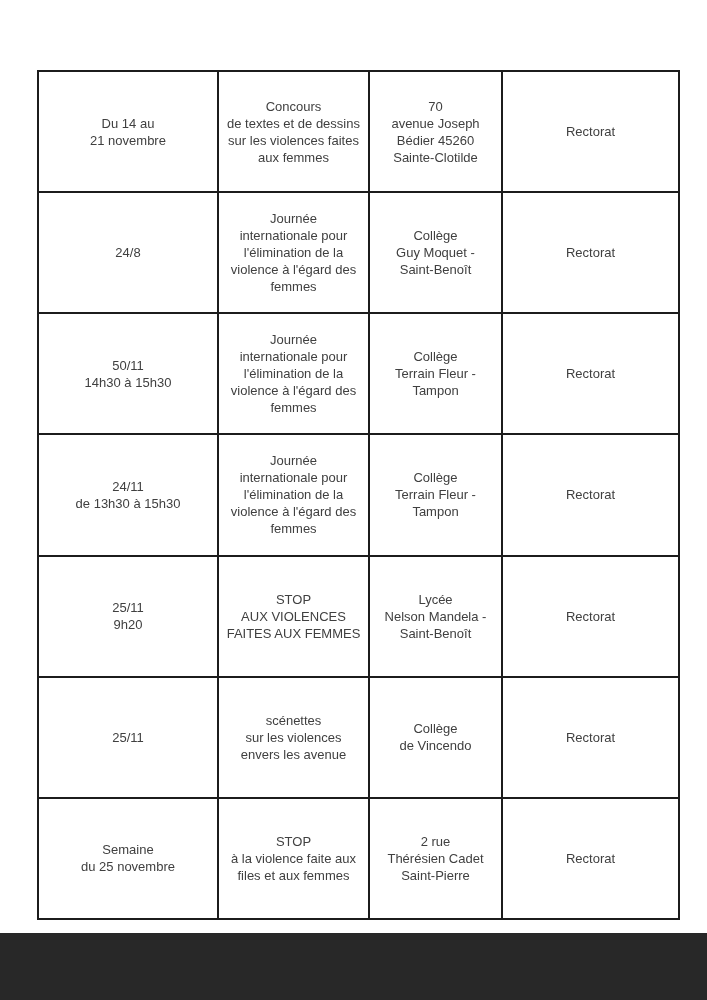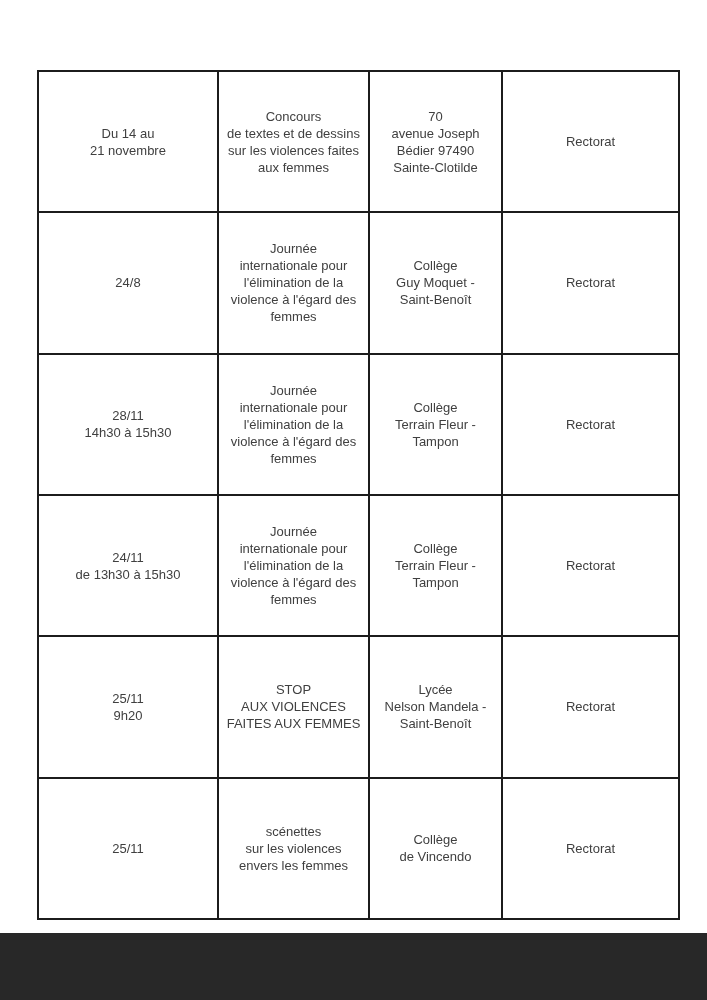--- a/index.html
+++ b/index.html
@@ -62,38 +62,38 @@
     <tbody>
       <tr>
         <td>Du 14 au
 21 novembre</td>
         <td>Concours
 de textes et de dessins
 sur les violences faites
 aux femmes</td>
         <td>70
 avenue Joseph
-Bédier 97490
+Bédier 45260
 Sainte-Clotilde</td>
         <td>Rectorat</td>
       </tr>
       <tr>
         <td>24/8</td>
         <td>Journée
 internationale pour
 l'élimination de la
 violence à l'égard des
 femmes</td>
         <td>Collège
 Guy Moquet -
 Saint-Benoît</td>
         <td>Rectorat</td>
       </tr>
       <tr>
-        <td>28/11
+        <td>50/11
 14h30 à 15h30</td>
         <td>Journée
 internationale pour
 l'élimination de la
 violence à l'égard des
 femmes</td>
         <td>Collège
 Terrain Fleur -
 Tampon</td>
         <td>Rectorat</td>
@@ -119,23 +119,34 @@
 FAITES AUX FEMMES</td>
         <td>Lycée
 Nelson Mandela -
 Saint-Benoît</td>
         <td>Rectorat</td>
       </tr>
       <tr>
         <td>25/11</td>
         <td>scénettes
 sur les violences
-envers les femmes</td>
+envers les avenue</td>
         <td>Collège
 de Vincendo</td>
+        <td>Rectorat</td>
+      </tr>
+      <tr>
+        <td>Semaine
+du 25 novembre</td>
+        <td>STOP
+à la violence faite aux
+files et aux femmes</td>
+        <td>2 rue
+Thérésien Cadet
+Saint-Pierre</td>
         <td>Rectorat</td>
       </tr>
     </tbody>
   </table>
 
   <div class="footer-bar"></div>
 
 </div>
 
 </body></html>

